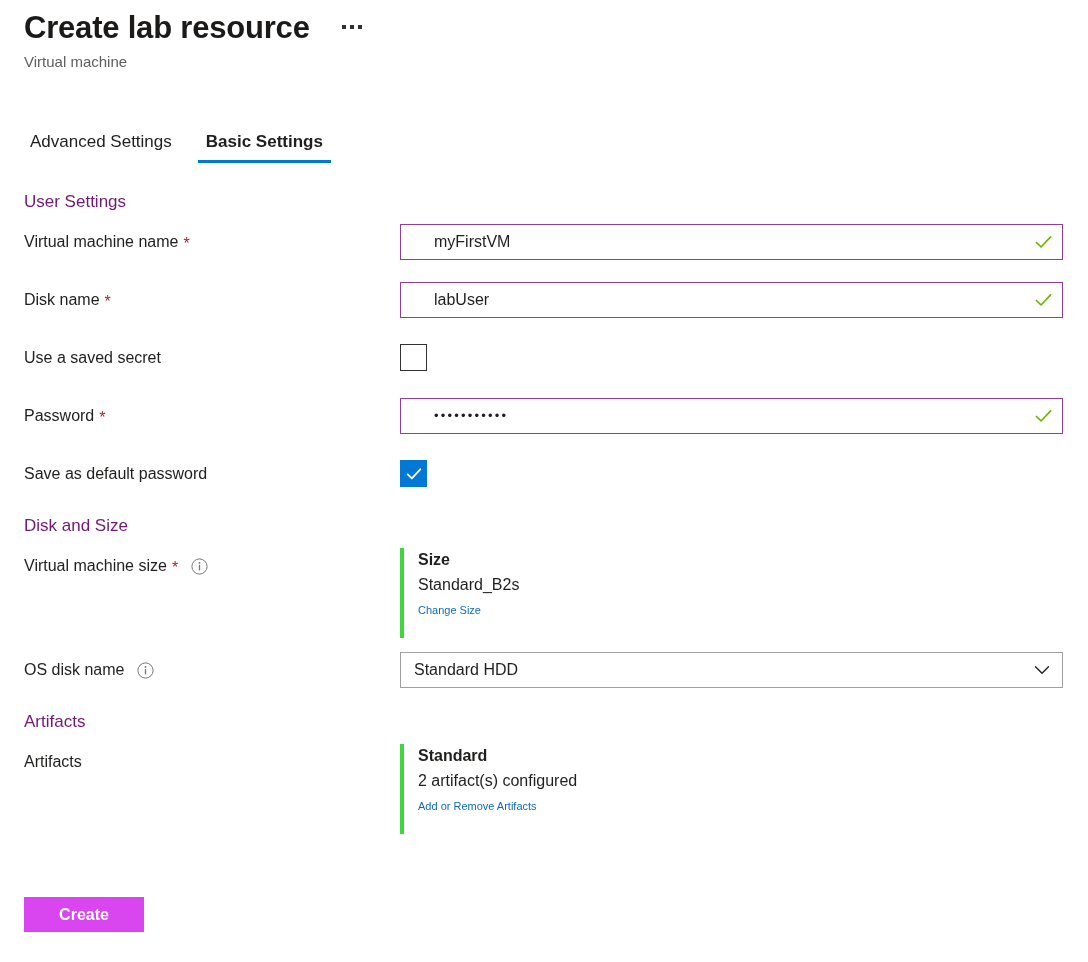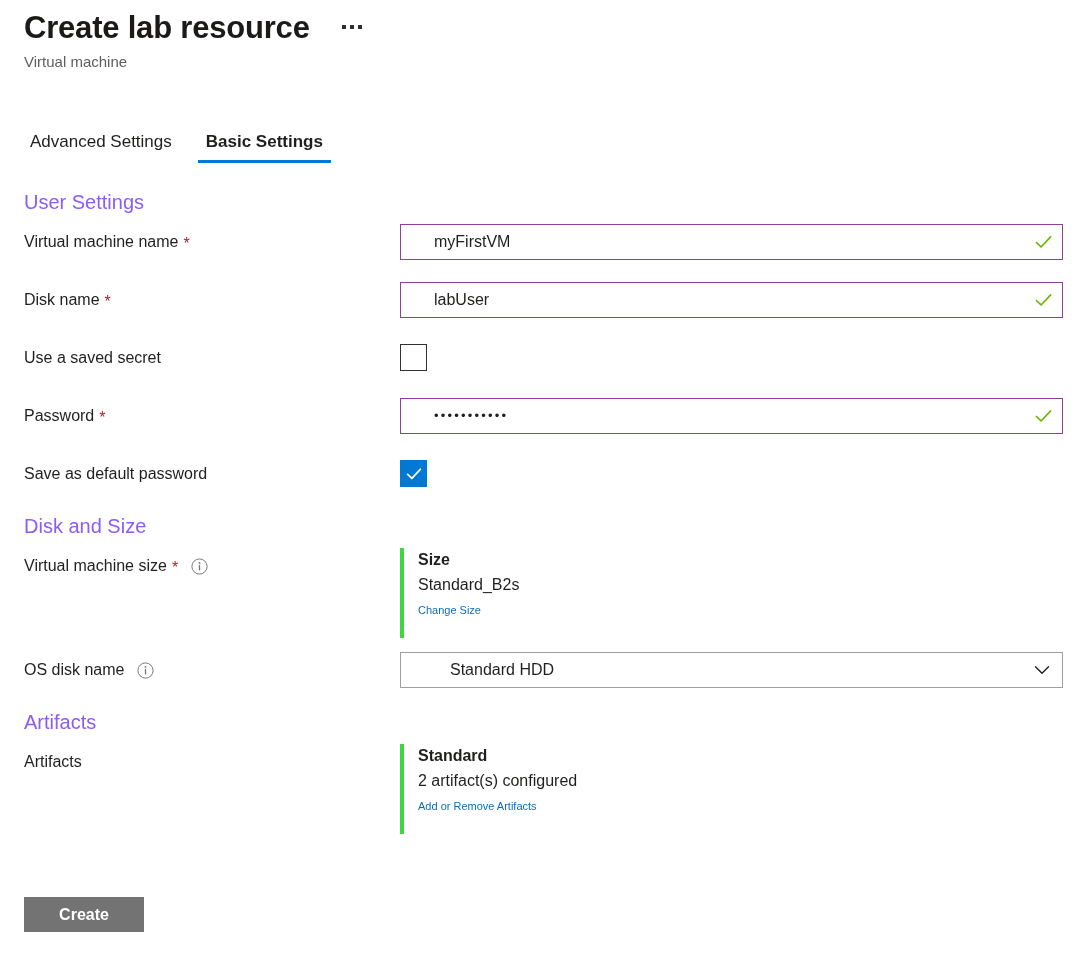--- a/index.html
+++ b/index.html
@@ -98,23 +98,23 @@
   }
 
   
   .form {
     position: absolute;
     left: 24px;
     top: 190px;
     width: 1040px;
   }
   .section-title {
-    font-size: 20px;
+    font-size: 17px;
     line-height: 24px;
-    color: #8b5cf6;
+    color: #701a75;
     margin-bottom: 10px;
   }
   .row {
     display: flex;
     align-items: flex-start;
     min-height: 36px;
     margin-bottom: 22px;
   }
   .row-label {
     width: 376px;
@@ -184,21 +184,20 @@
   .dropdown {
     position: relative;
     width: 663px;
     height: 36px;
     box-sizing: border-box;
     border: 1px solid #a19f9d;
     background: #ffffff;
     display: flex;
     align-items: center;
     cursor: pointer;
-    padding-left: 36px;
   }
   .dropdown .value {
     font-size: 16px;
     line-height: 22px;
     color: #201f1e;
     padding: 0 36px 0 13px;
     flex: 1 1 auto;
     white-space: nowrap;
   }
   .chev {
@@ -255,21 +254,21 @@
     display: inline-block;
   }
 
   
   .primary-btn {
     position: absolute;
     left: 24px;
     top: 897px;
     min-width: 120px;
     height: 35px;
-    background: #737373;
+    background: #d946ef;
     color: #ffffff;
     border: none;
     font-family: "Liberation Sans", sans-serif;
     font-size: 16px;
     font-weight: 700;
     line-height: 35px;
     text-align: center;
     cursor: pointer;
     padding: 0 16px;
   }

